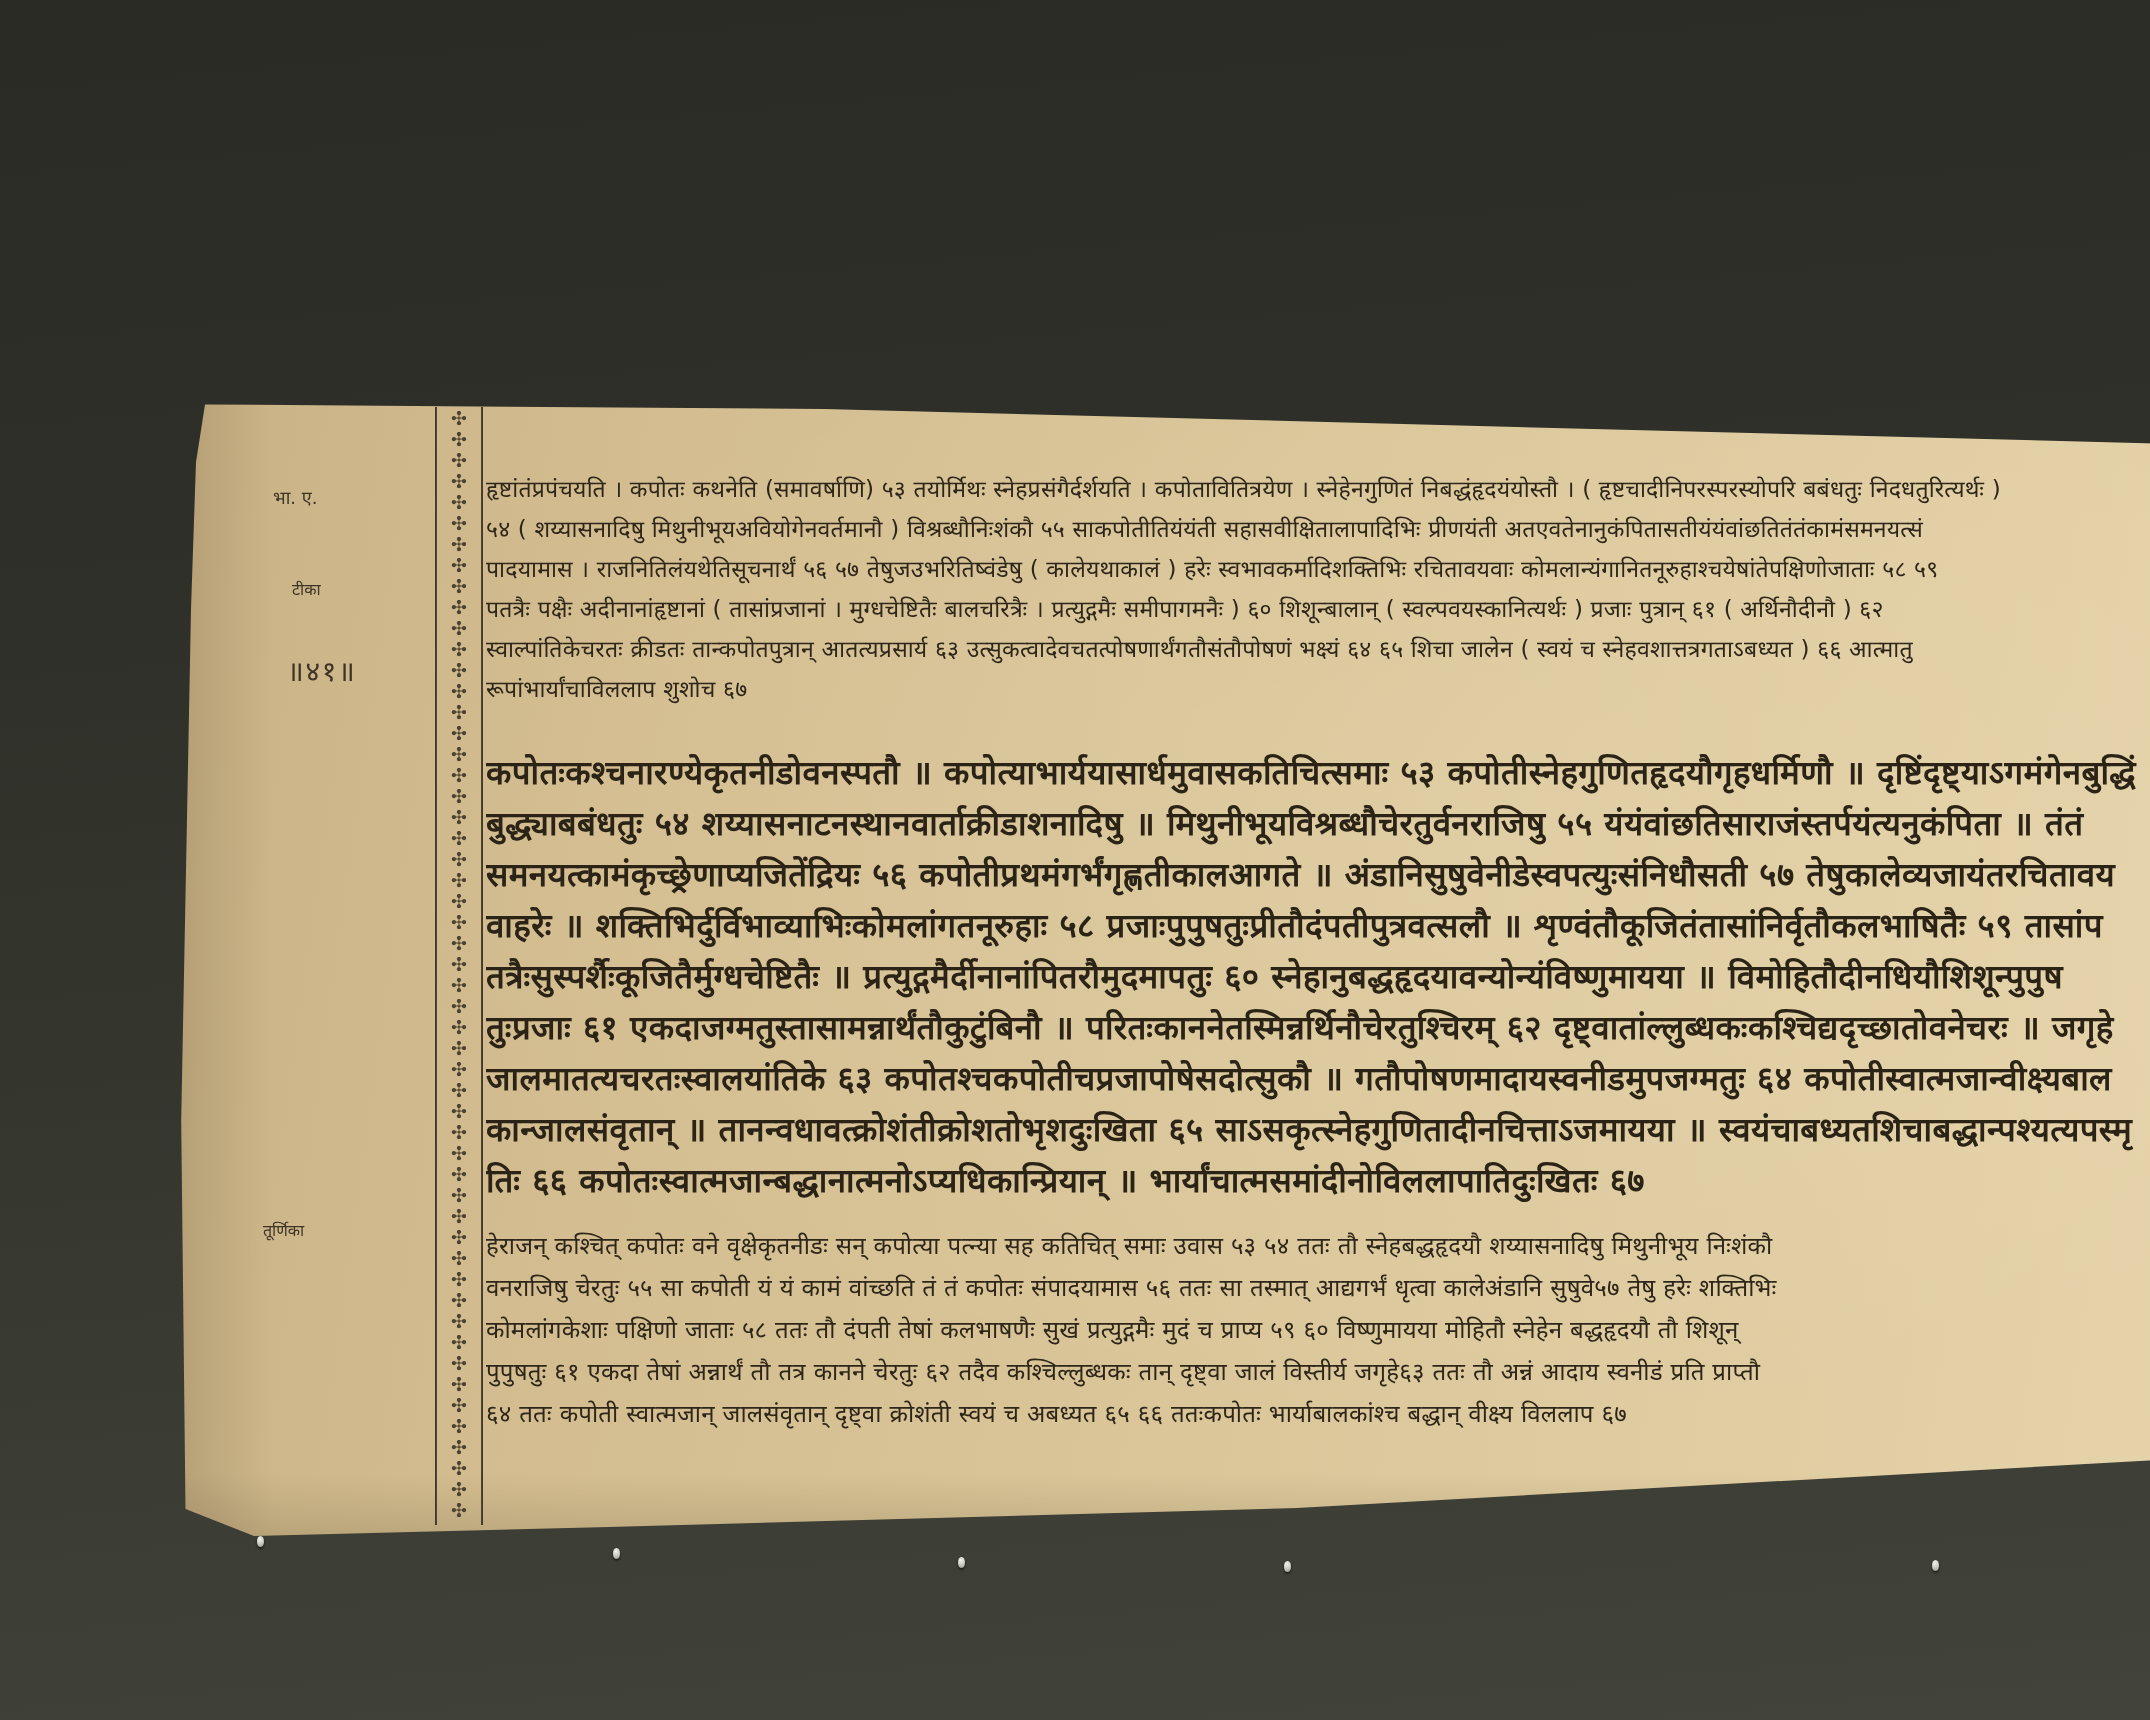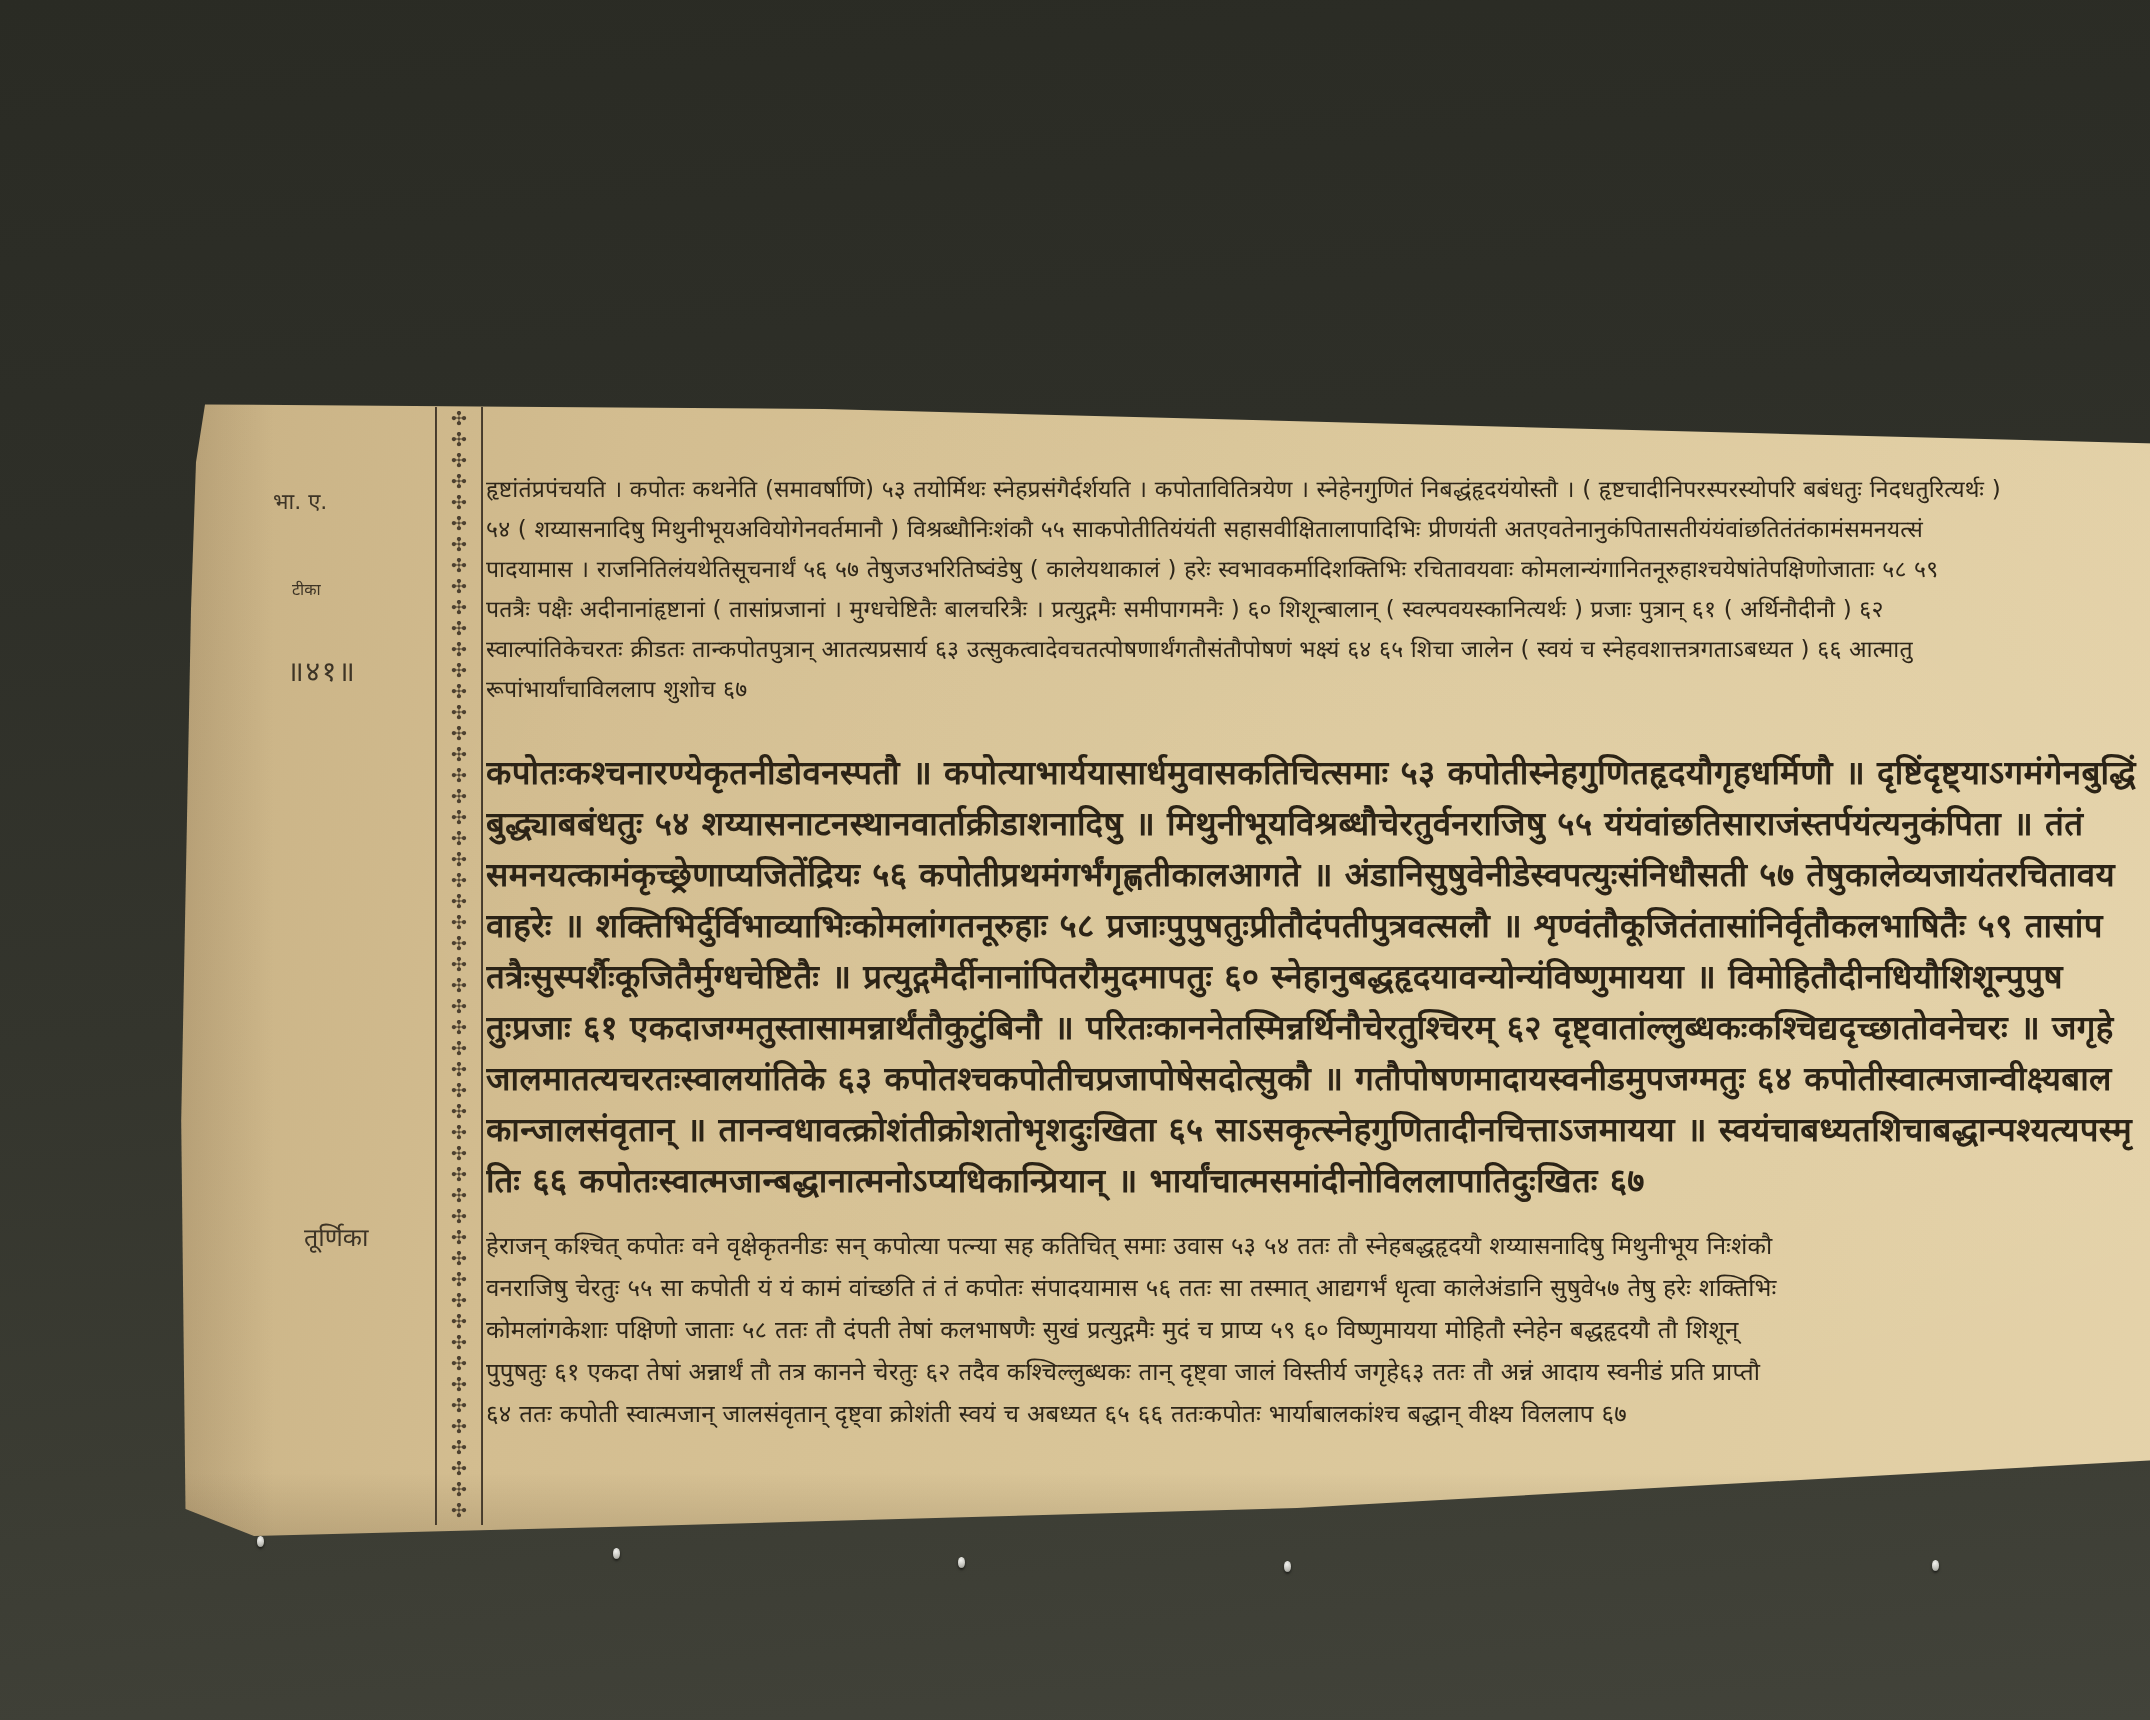--- a/index.html
+++ b/index.html
@@ -26,24 +26,24 @@
     position:absolute;width:46px;display:flex;align-items:stretch;
     border-left:1.3px solid #453a2c;border-right:1.3px solid #453a2c;
   }
   .ornament .glyphs{
     flex:1;text-align:center;white-space:pre-line;
     font-size:19px;line-height:21px;color:#4d4130;overflow:hidden;padding-top:1.7px;
   }
   .ornament .innerline{width:0.9px;background:#4d4130;}
   .orn-left{left:256px;top:21.5px;height:1118px;}
   .mlabel{position:absolute;color:#3d3426;white-space:nowrap;}
-  .lab-bhae{left:94px;top:100px;font-size:22px;}
+  .lab-bhae{left:94px;top:100px;font-size:18px;}
   .lab-tika{left:113px;top:193px;font-size:16px;}
   .lab-folio-l{left:108px;top:266px;font-size:28px;letter-spacing:1.7px;}
-  .lab-turnika{left:84px;top:834px;font-size:25px;margin-left:41px;}
+  .lab-turnika{left:84px;top:834px;font-size:16px;}
   .textcol{position:absolute;left:307px;width:1883px;overflow:hidden;}
   .textcol .line{white-space:nowrap;overflow:hidden;}
   .tika{top:84px;height:243px;font-size:23px;line-height:40px;letter-spacing:0.2px;}
   .mula{top:362px;height:457px;font-size:33px;line-height:51px;font-weight:bold;letter-spacing:0.4px;color:#2b2316;}
   .turnika{top:840px;height:212px;font-size:24px;line-height:42px;letter-spacing:0.2px;}
   .pin{position:absolute;width:6.5px;height:11.2px;border-radius:50%;
     background:radial-gradient(circle at 40% 30%,#f2f2ee,#b9b9b2 70%,#6d6d66);
     box-shadow:0 1.7px 2.6px rgba(0,0,0,.6);}
   .p1{left:257px;top:1536px;}
   .p2{left:613px;top:1548px;}

